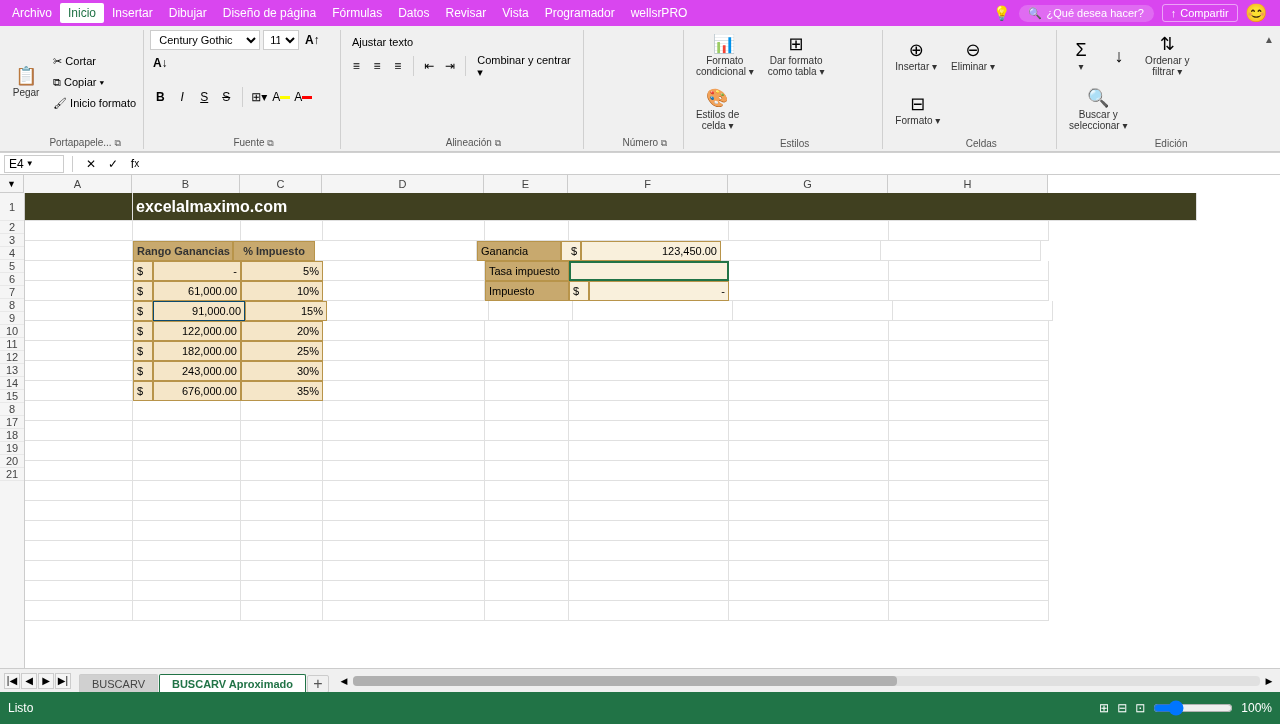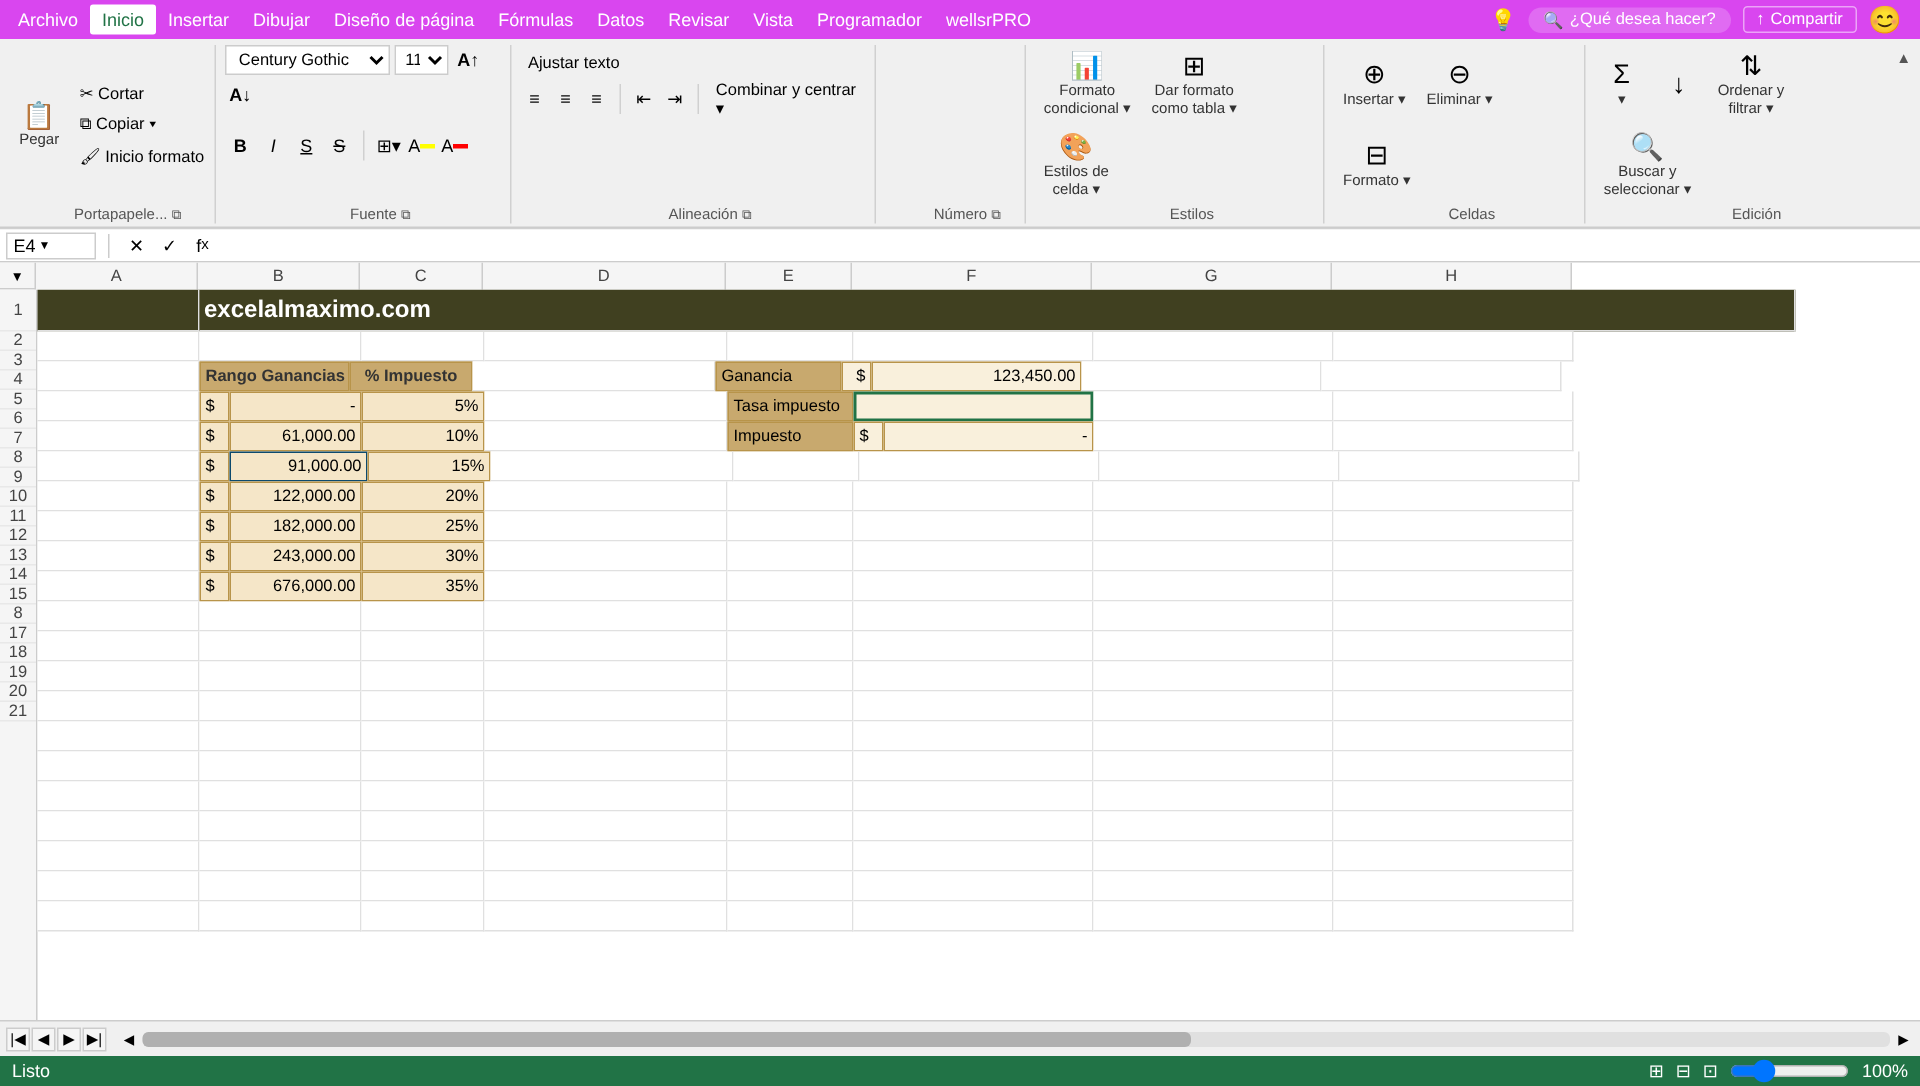--- a/index.html
+++ b/index.html
@@ -95,21 +95,21 @@
       border-right: 1px solid #e0e0e0; border-bottom: 1px solid #e0e0e0;
       font-size: 12px; padding: 1px 3px; overflow: hidden; white-space: nowrap;
       background: white; display: flex; align-items: center;
     }
     .cell.header-cell { background: #c8a96e; font-weight: bold; color: #333; }
     .cell.data-cell-tan { background: #f5e6c8; }
 
     
     .status-bar {
       display: flex; align-items: center; justify-content: space-between;
-      background: #217346; color: white; height: 20px; padding: 0 8px;
+      background: #217346; color: white; height: 32px; padding: 0 8px;
       font-size: 12px;
     }
     .sheet-tab {
       padding: 3px 12px; font-size: 11px; cursor: pointer;
       border: 1px solid #ccc; border-bottom: none; background: #d0d0d0;
       border-radius: 2px 2px 0 0; color: #444;
     }
     .sheet-tab.active {
       background: white; color: #217346; font-weight: bold; border-color: #217346;
     }
@@ -594,20 +594,25 @@
 
     <div style="display:flex;align-items:center;background:#f0f0f0;border-top:1px solid #ccc;height:24px;">
 
       <div style="display:flex;gap:1px;padding:0 4px;align-items:center;">
         <div class="nav-arrow">|◀</div>
         <div class="nav-arrow">◀</div>
         <div class="nav-arrow">▶</div>
         <div class="nav-arrow">▶|</div>
       </div>
 
+      <div class="sheet-tabs-area">
+        <div class="sheet-tab">BUSCARV</div>
+        <div class="sheet-tab active">BUSCARV Aproximado</div>
+        <div class="sheet-tab-add">+</div>
+      </div>
 
       <div style="flex:1;display:flex;align-items:center;height:14px;margin:0 4px;">
         <div class="scroll-arrow">◀</div>
         <div class="scroll-track">
           <div class="scroll-thumb"></div>
         </div>
         <div class="scroll-arrow">▶</div>
       </div>
     </div>
 

